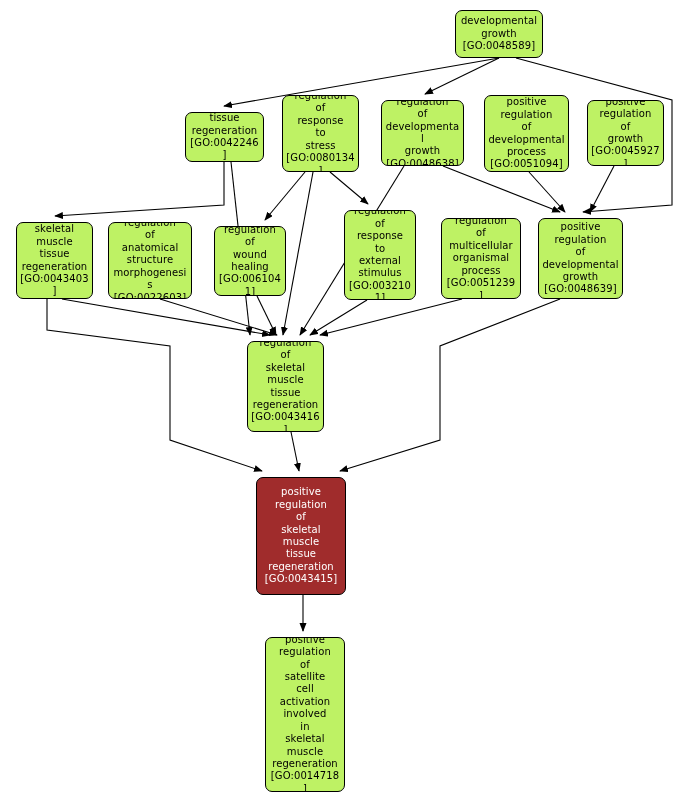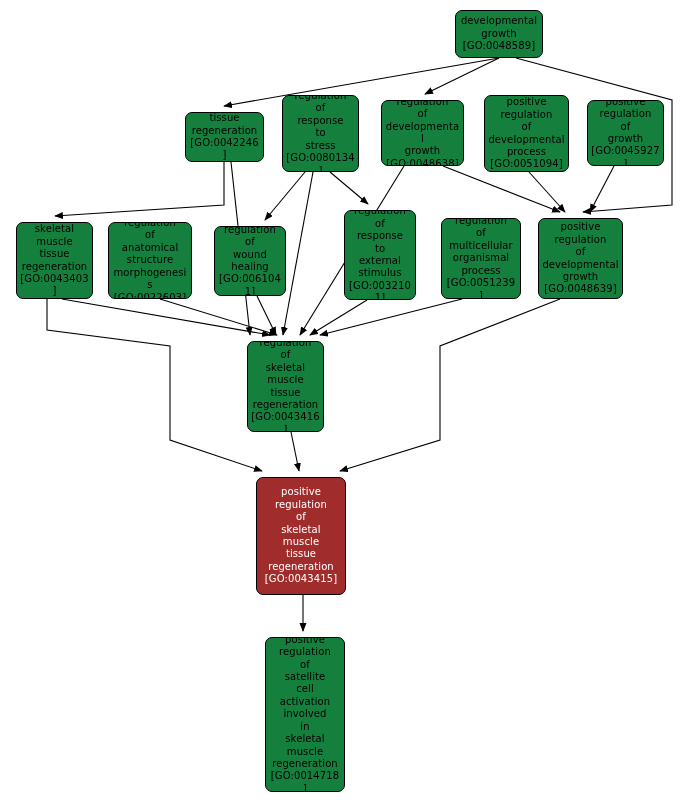--- a/index.html
+++ b/index.html
@@ -35,21 +35,21 @@
     justify-content: center;
     text-align: center;
     line-height: 12.4px;
     font-size: 10px;
     letter-spacing: 0.1px;
     padding: 2px 3px;
     overflow: hidden;
     word-break: break-word;
   }
   .node-normal {
-    background: #15803d;
+    background: #bef264;
     color: #000000;
   }
   .node-highlight {
     background: #a02c2c;
     color: #ffffff;
     border-color: #000000;
   }
   .node-label {
     display: block;
     white-space: pre-line;

